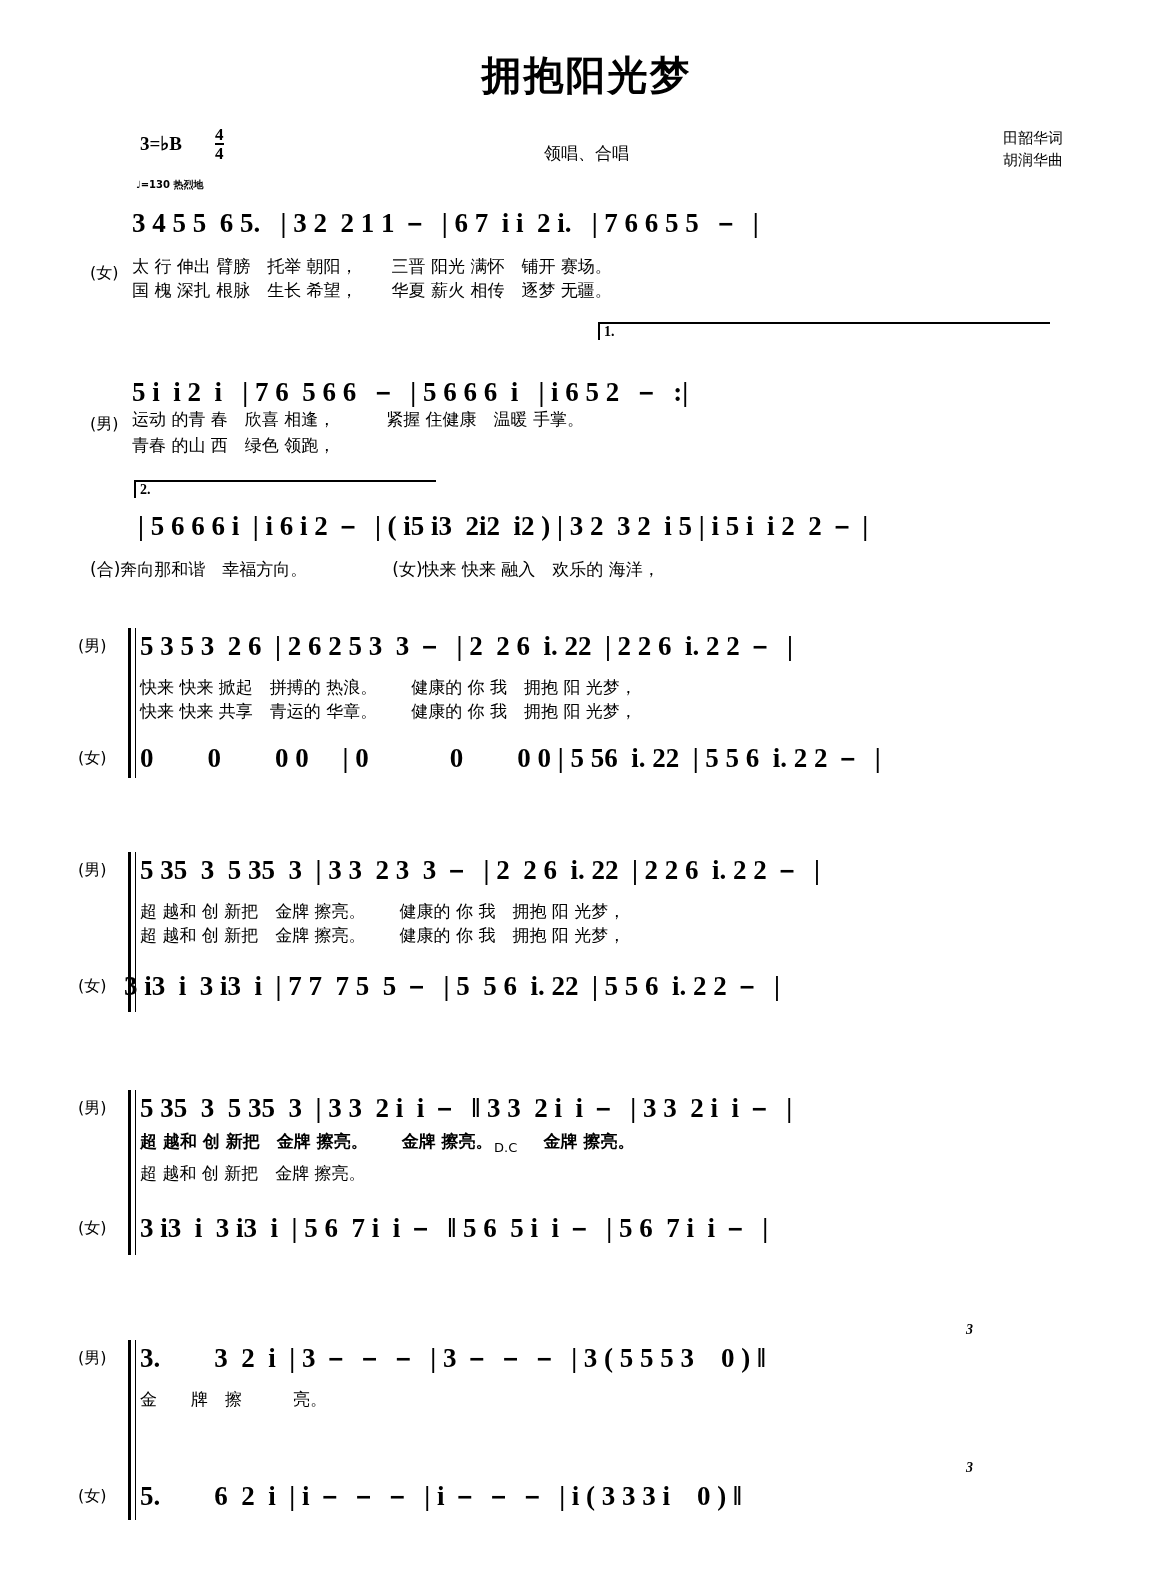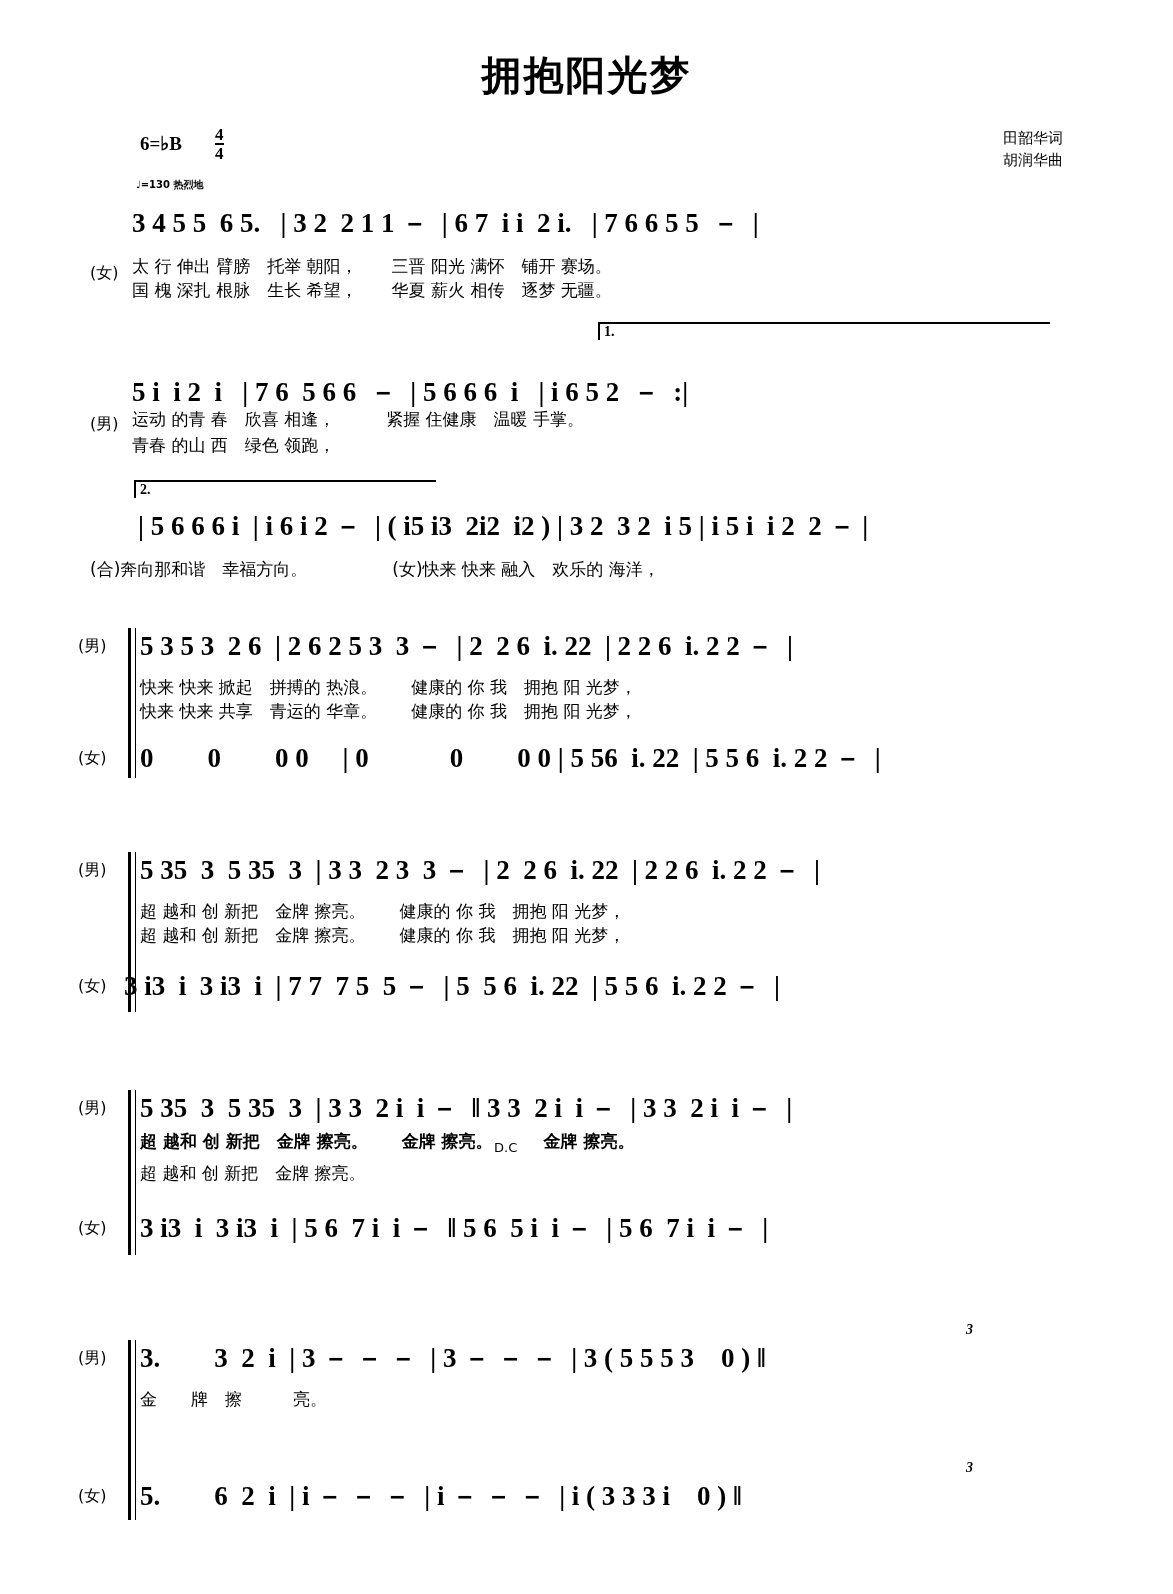--- a/index.html
+++ b/index.html
@@ -76,27 +76,28 @@
     position:absolute;font-size:13px;font-family:"DejaVu Sans",sans-serif;
   }
 </style>
 </head>
 <body>
 
 <div class="sheet">
 
   <div class="title">拥抱阳光梦</div>
 
-  <div class="keysig">6=♭B</div>
+  <div class="keysig">3=♭B</div>
 
   <div class="meter">
     <span class="num">4</span>
     <span class="den">4</span>
   </div>
 
+  <div class="perf">领唱、合唱</div>
 
   <div class="credits">
     <div>田韶华词</div>
     <div>胡润华曲</div>
   </div>
 
   <div class="tempo">♩=130  热烈地</div>
 
   <div class="sysrow" style="left:90px;top:205px;">
     <div class="voice" style="position:absolute;left:0px;top:58px;">(女)</div>

